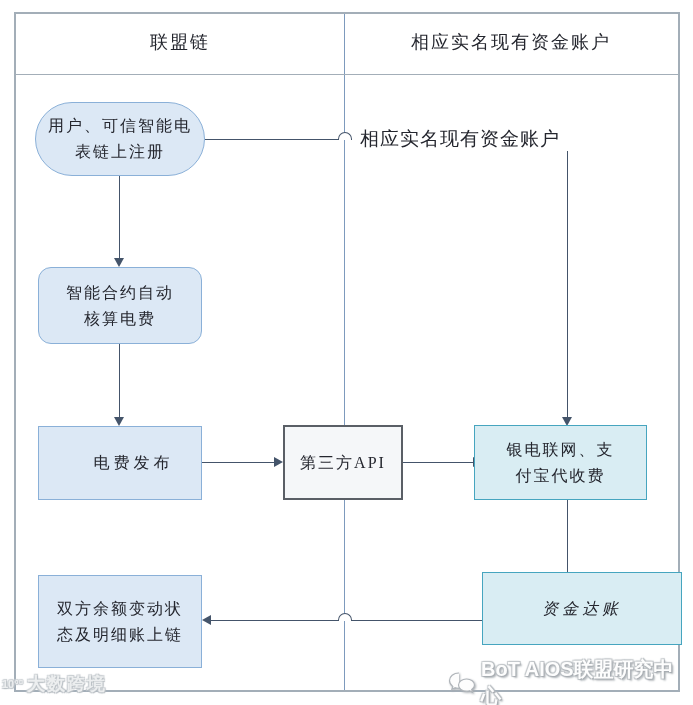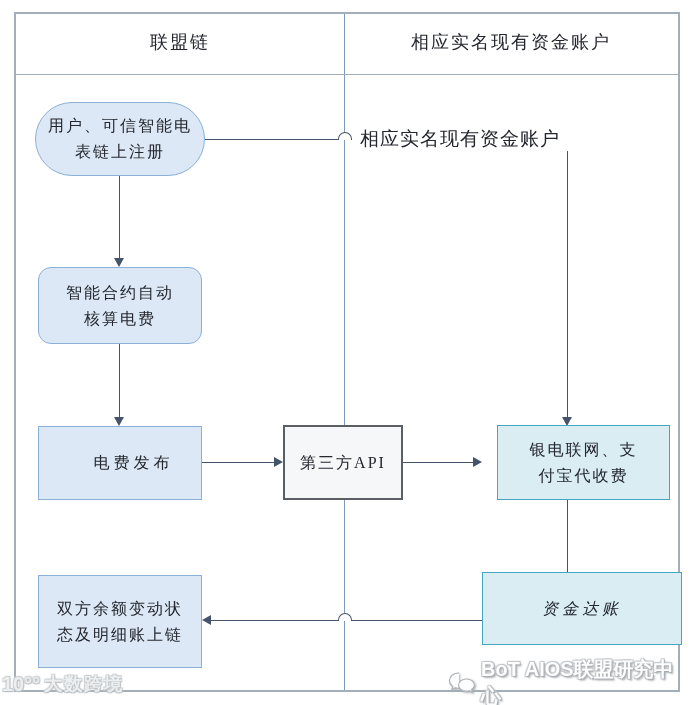--- a/index.html
+++ b/index.html
@@ -22,21 +22,21 @@
         font-size:16px;line-height:26px;box-sizing:border-box;}
   .blue{background:var(--left-node-fill);border:1.5px solid var(--left-node-border);letter-spacing:2px;padding-left:27px;}
   .teal{background:var(--right-node-fill);border:1.5px solid var(--right-node-border);letter-spacing:2px;}
   .api{background:var(--api-fill);border:2px solid var(--api-border);letter-spacing:2px;}
   .single{letter-spacing:4px;}
 
   .n-register{left:35px;top:102px;width:170px;height:74px;border-radius:38px;padding:0 12px;}
   .n-contract{left:38px;top:267px;width:164px;height:77px;padding:0 24px;border-radius:13px;}
   .n-publish{left:38px;top:426px;width:164px;height:74px;}
   .n-api{left:283px;top:425px;width:120px;height:75px;}
-  .n-collect{left:497px;top:425px;width:173px;height:75px;padding:0 28px;}
+  .n-collect{left:474px;top:425px;width:173px;height:75px;padding:0 28px;}
   .n-settle{left:482px;top:572px;width:200px;height:73px;font-style:italic;}
   .n-onchain{left:38px;top:575px;width:164px;height:93px;padding:0 14px;}
 
   
   .vline{width:0;border-left:1.5px solid var(--line);}
   .hline{height:0;border-top:1.5px solid var(--line);}
   .arrow-down{width:0;height:0;border-left:5.5px solid transparent;border-right:5.5px solid transparent;
               border-top:9px solid var(--line);}
   .arrow-right{width:0;height:0;border-top:5.5px solid transparent;border-bottom:5.5px solid transparent;
                border-left:9px solid var(--line);}
@@ -46,21 +46,21 @@
        border-radius:7px 7px 0 0;box-sizing:border-box;}
 
   .edge-label{left:352px;top:127px;width:216px;text-align:center;background:#ffffff;
               font-size:19px;letter-spacing:1px;line-height:24px;}
 
   
   .wm-left{left:2px;top:672px;font-family:"Liberation Sans","DejaVu Sans",sans-serif;
            font-weight:bold;font-size:18px;letter-spacing:2px;color:#eceeef;
            text-shadow:1px 1px 1px #b9bfc4,-1px -1px 1px #cdd2d6,1px -1px 1px #c4c9cd,-1px 1px 1px #c4c9cd;
            display:flex;align-items:center;gap:4px;}
-  .wm-left .logo{font-size:20px;letter-spacing:0;}
+  .wm-left .logo{font-size:11px;letter-spacing:0;}
   .wm-right{left:448px;top:656px;font-family:"Liberation Sans","DejaVu Sans",sans-serif;
             font-weight:bold;font-size:20px;color:#fdfdfd;
             text-shadow:1px 1px 1px #a6abb0,-1px -1px 1px #c6cacd,1px -1px 1px #b9bec2,-1px 1px 1px #b9bec2,2px 2px 2px #b3b8bc;
             display:flex;align-items:center;gap:5px;}
   .wm-right svg{filter:drop-shadow(1px 1px 1px #a6abb0);}
 </style>
 </head>
 <body>
 
 <div class="abs divider"></div>

